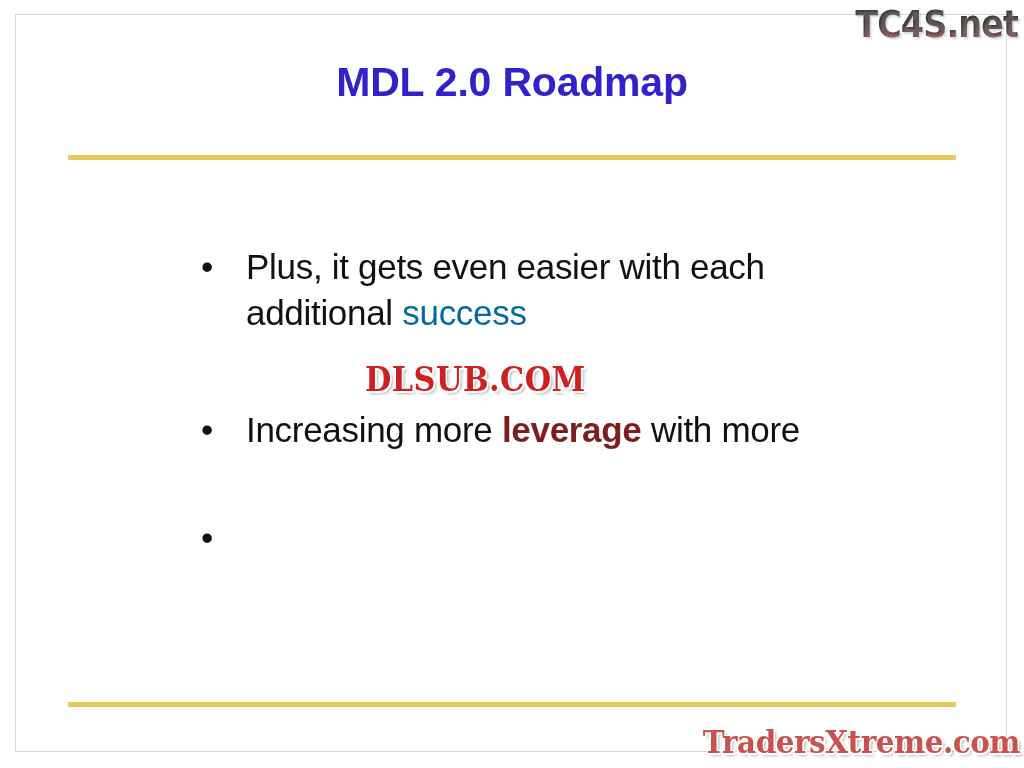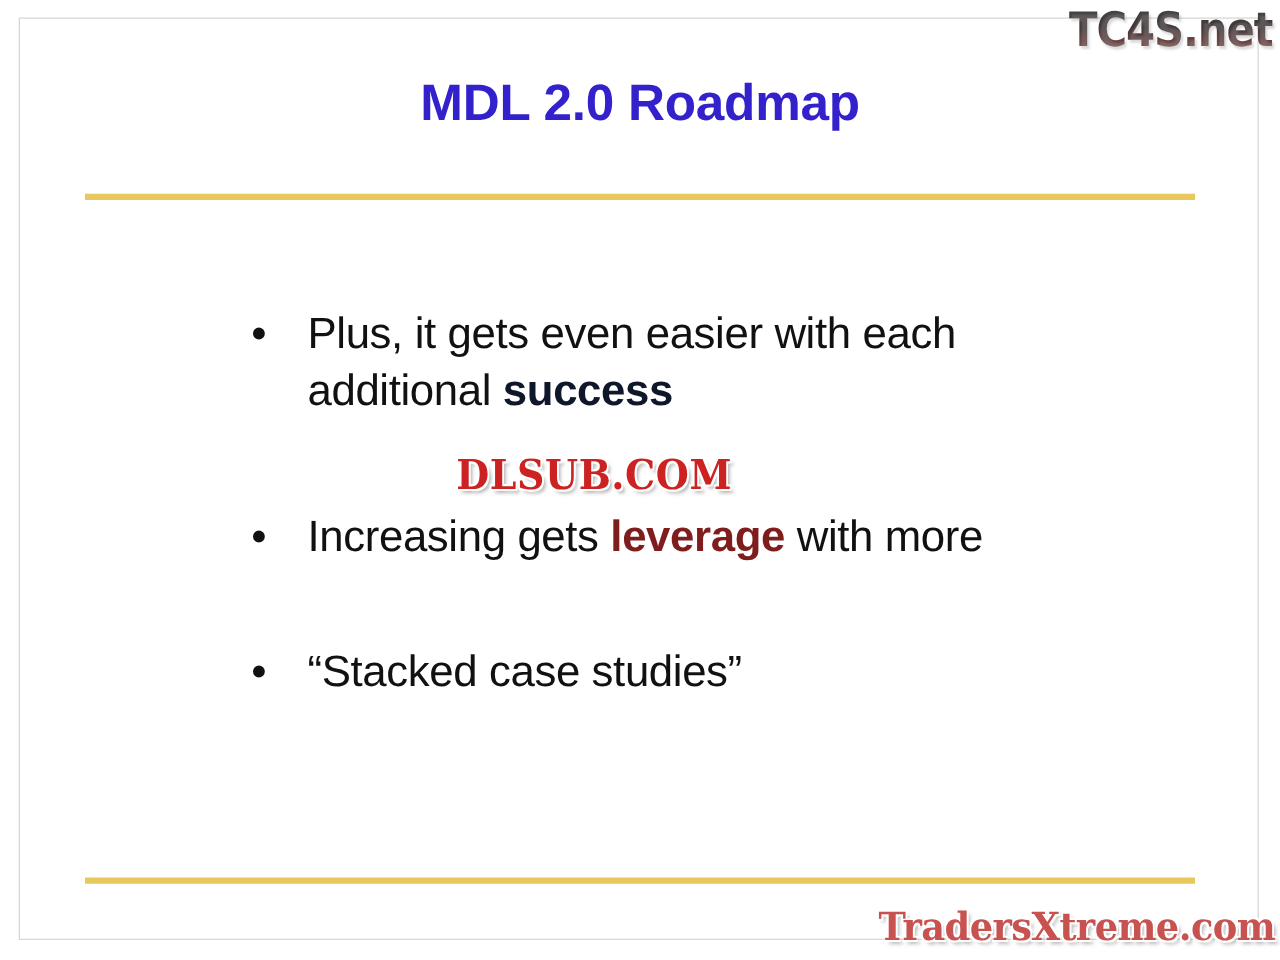--- a/index.html
+++ b/index.html
@@ -73,22 +73,22 @@
   .bullet-row .bullet-dot {
     position: absolute;
     left: 5px;
     top: 0;
     width: 14px;
     font-size: 35px;
     line-height: 1.30;
     color: #111111;
   }
   .accent-word {
-    font-weight: bold;
-    color: #0f172a;
+    font-weight: normal;
+    color: #0369a1;
   }
   .strong-word {
     font-weight: bold;
     color: #7f1d1d;
   }
 
   #bullet-row-1 { margin-bottom: 0; }
   #bullet-row-2 { margin-top: 72px; }
   #bullet-row-3 { margin-top: 62px; }
 
@@ -175,25 +175,25 @@
 <div class="gold-rule" id="rule-top"></div>
 <div class="gold-rule" id="rule-bottom"></div>
 
 <div id="bullet-list">
 
   <div class="bullet-row" id="bullet-row-1">
     <span class="bullet-dot">•</span><span>Plus, it gets even easier with each additional </span><span class="accent-word">success</span>
   </div>
 
   <div class="bullet-row" id="bullet-row-2">
-    <span class="bullet-dot">•</span><span>Increasing gets </span><span class="strong-word">leverage</span><span> with more</span>
+    <span class="bullet-dot">•</span><span>Increasing more </span><span class="strong-word">leverage</span><span> with more</span>
   </div>
 
   <div class="bullet-row" id="bullet-row-3">
-    <span class="bullet-dot">•</span><span>“Stacked case studies”</span>
+    <span class="bullet-dot">•</span>
   </div>
 
 </div>
 
 <div id="watermark-dlsub">DLSUB.COM</div>
 
 <div id="watermark-tc4s-fallback">TC4S.net</div>
 <div id="watermark-tc4s">TC4S.net</div>
 
 <div id="watermark-traders">TradersXtreme.com</div>

